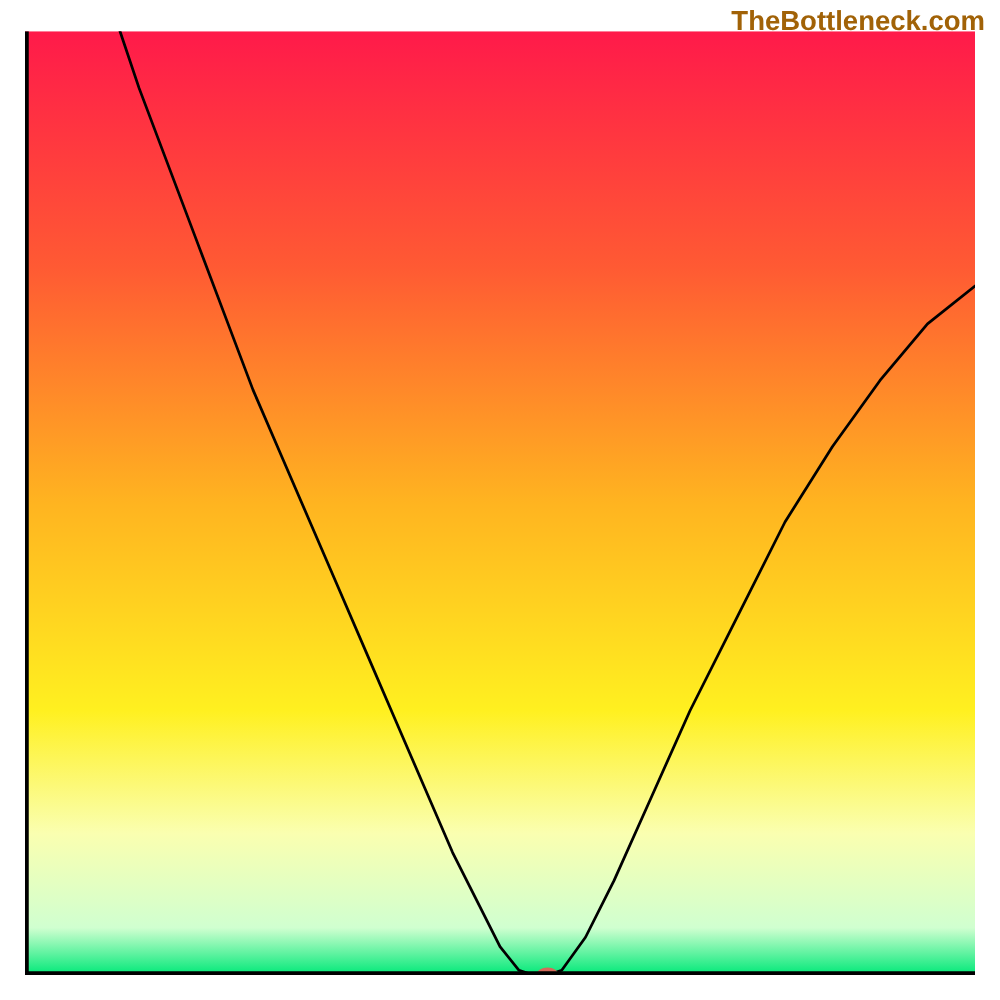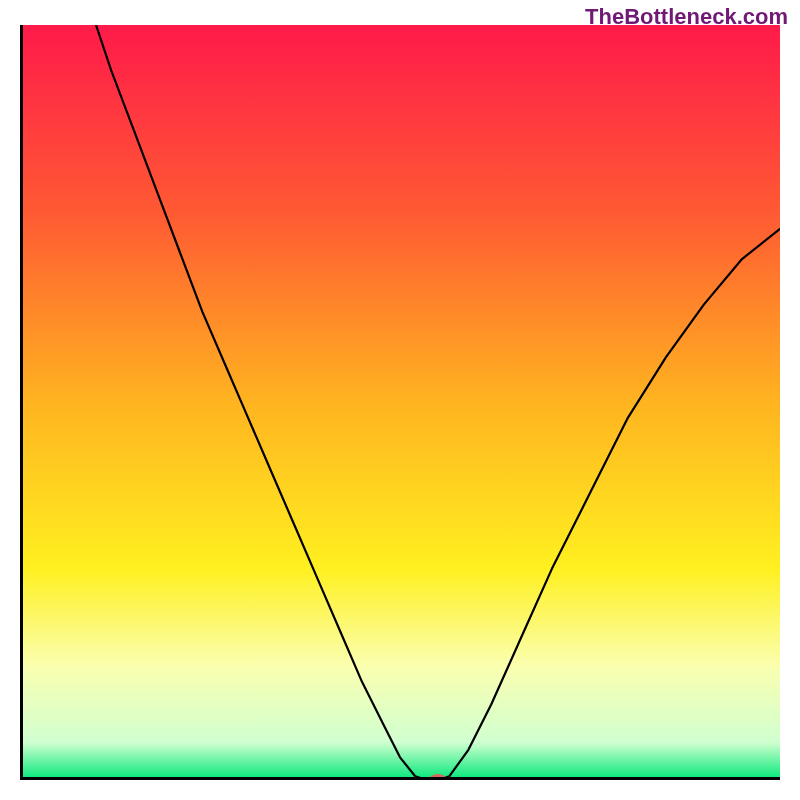--- a/index.html
+++ b/index.html
@@ -12,21 +12,21 @@
     width: 800px;
     height: 800px;
     position: relative;
   }
   .watermark {
     position: absolute;
     top: 4px;
     right: 12px;
     font-size: 22px;
     font-weight: bold;
-    color: #701a75;
+    color: #a16207;
     z-index: 10;
   }
   .plot-area {
     position: absolute;
     left: 20px;
     top: 25px;
     width: 760px;
     height: 755px;
   }
   svg { display: block; }

